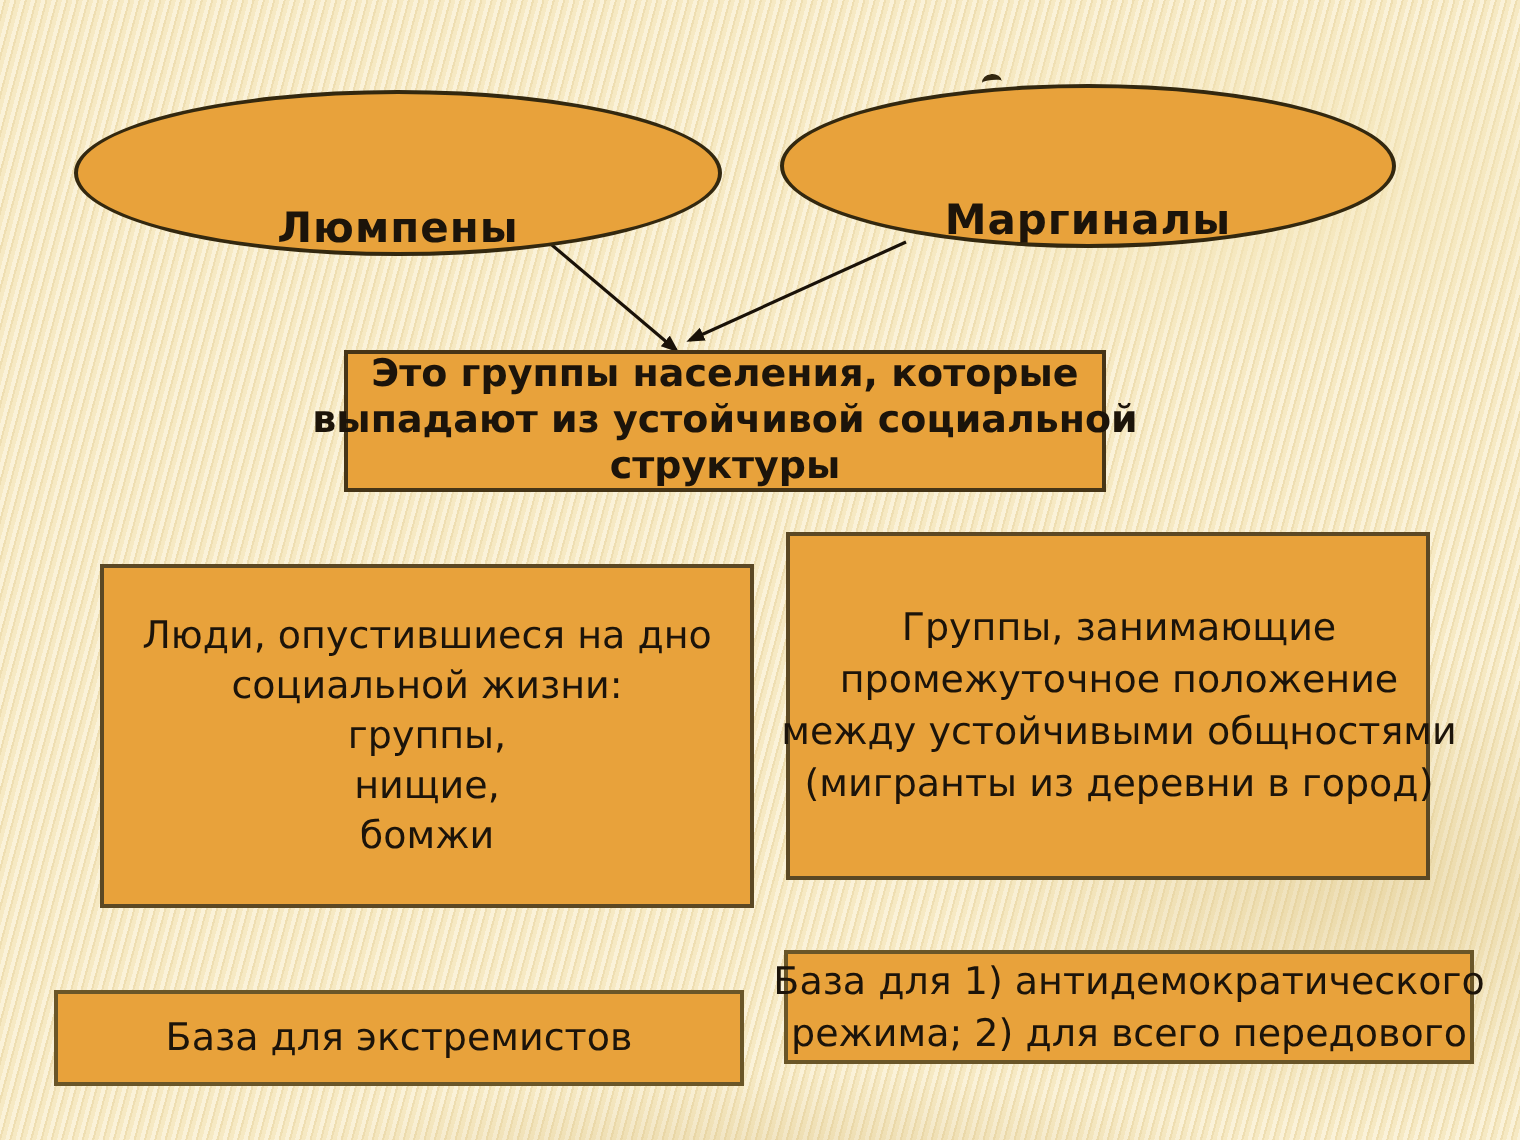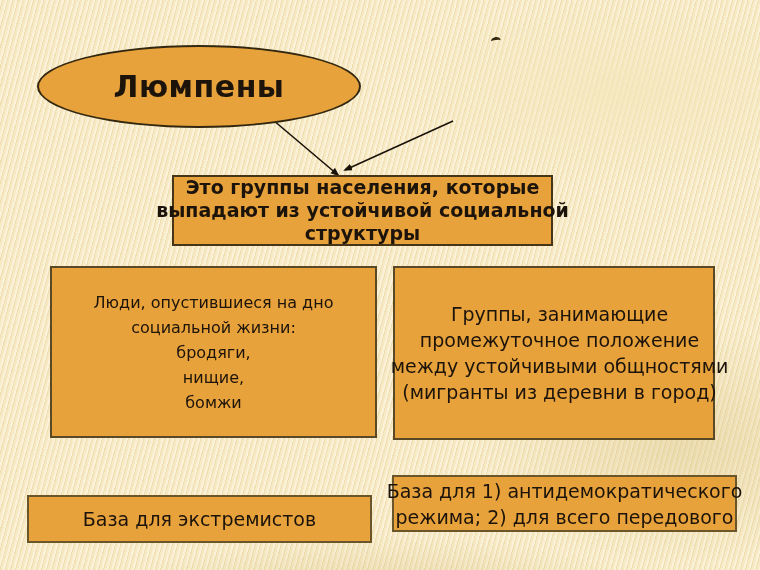--- a/index.html
+++ b/index.html
@@ -29,22 +29,23 @@
     background: #E8A23B;
     color: #1C140A;
     display: flex; align-items: center; justify-content: center;
     text-align: center;
     box-sizing: border-box;
   }
   .ellipse {
     border: 2px solid #33280F;
     border-radius: 50%;
     font-weight: bold;
-    font-size: 30px;
+    font-size: 21px;
     letter-spacing: 0.5px;
+    align-items: flex-end;
   }
   .e1 { left: 37px;  top: 45px; width: 324px; height: 83px; }
   .e2 { left: 390px; top: 42px; width: 308px; height: 82px; }
 
   .stray {
     position: absolute; left: 491px; top: 37px;
     width: 10px; height: 5px;
     border-top: 3px solid #33270F;
     border-radius: 60%;
     transform: rotate(-6deg);
@@ -54,23 +55,23 @@
   .rect .line { white-space: nowrap; }
 
   .definition {
     left: 172px; top: 175px; width: 381px; height: 71px;
     border: 2px solid #463517;
     font-weight: bold;
     font-size: 19px;
     line-height: 23px;
   }
   .detail-left {
-    left: 50px; top: 266px; width: 327px; height: 172px;
+    left: 50px; top: 282px; width: 327px; height: 172px;
     border: 2px solid #5B4824;
-    font-size: 16px;
+    font-size: 19px;
     line-height: 25px;
   }
   .detail-right {
     left: 393px; top: 266px; width: 322px; height: 174px;
     border: 2px solid #5B4824;
     font-size: 19px;
     line-height: 26px;
     padding-left: 11px;
   }
   .base-left {
@@ -98,33 +99,36 @@
       </marker>
     </defs>
     <line x1="273" y1="120" x2="338" y2="175" stroke="#1A1208" stroke-width="1.6" marker-end="url(#ah)"></line>
     <line x1="453" y1="121" x2="345" y2="170" stroke="#1A1208" stroke-width="1.6" marker-end="url(#ah)"></line>
   </svg>
 
   <div class="node ellipse e1">
     <span>Люмпены</span>
   </div>
 
+  <div class="node ellipse e2">
+    <span>Маргиналы</span>
+  </div>
 
   <div class="stray"></div>
 
   <div class="node rect definition">
     <div class="line">Это группы населения, которые</div>
     <div class="line">выпадают из устойчивой социальной</div>
     <div class="line">структуры</div>
   </div>
 
   <div class="node rect detail-left">
     <div class="line">Люди, опустившиеся на дно</div>
     <div class="line">социальной жизни:</div>
-    <div class="line">бродяги,</div>
+    <div class="line">группы,</div>
     <div class="line">нищие,</div>
     <div class="line">бомжи</div>
   </div>
 
   <div class="node rect detail-right">
     <div class="line">Группы, занимающие</div>
     <div class="line">промежуточное положение</div>
     <div class="line">между устойчивыми общностями</div>
     <div class="line">(мигранты из деревни в город)</div>
   </div>

